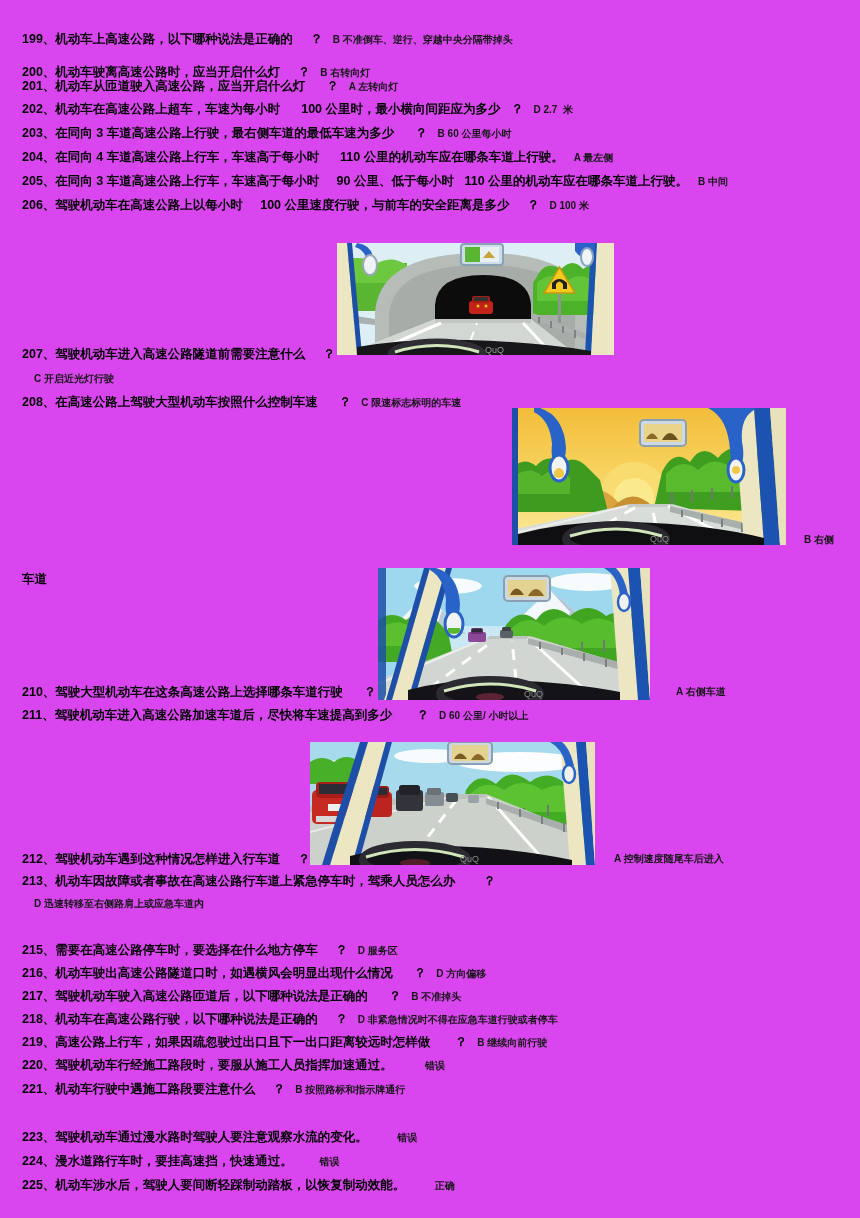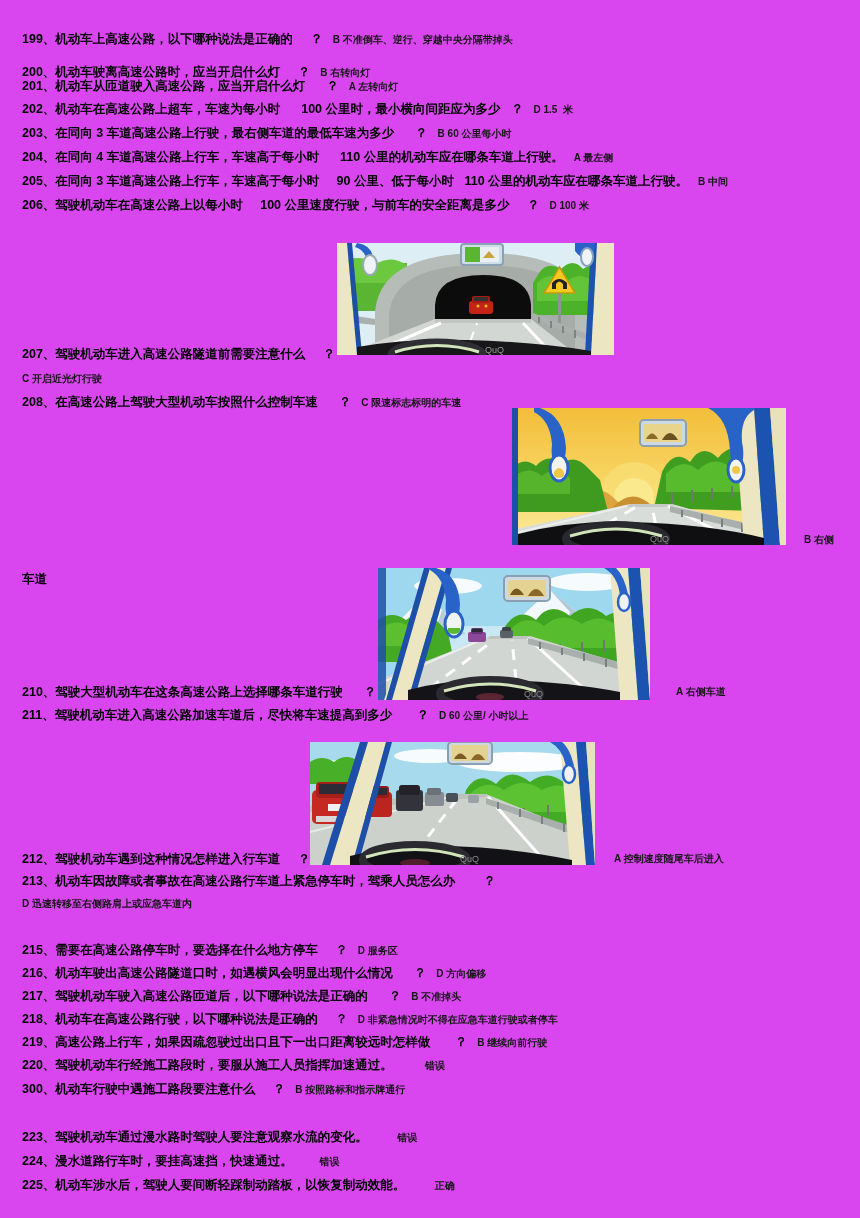--- a/index.html
+++ b/index.html
@@ -1,34 +1,34 @@
 <!DOCTYPE html>
 <html><head>
 <meta charset="utf-8">
 <style>
   html,body{margin:0;padding:0;background:#fff;}
   #page{position:relative;width:860px;height:1218px;background:#d946ef;overflow:hidden;
         font-family:"Liberation Sans","DejaVu Sans",sans-serif;padding-left:15px;}
   .row{position:absolute;left:22px;right:4px;height:20px;white-space:pre;}
   .q{font-size:12.5px;font-weight:bold;color:#000;}
   .a{font-size:10px;font-weight:bold;color:#161616;margin-left:10px;}
-  .a.solo{margin-left:0;}
+  .a.solo{margin-left:12px;}
   .a.abs{position:absolute;margin-left:4px;top:3px;}
   .scene{position:absolute;z-index:2;line-height:0;}
   svg text{font-family:"Liberation Sans",sans-serif;}
 </style>
 </head>
 <body>
 
 <div id="page">
 
   <div class="row" style="top:29px"><span class="q">199、机动车上高速公路，以下哪种说法是正确的     ？</span><span class="a">B 不准倒车、逆行、穿越中央分隔带掉头</span></div>
   <div class="row" style="top:62px"><span class="q">200、机动车驶离高速公路时，应当开启什么灯     ？</span><span class="a">B 右转向灯</span></div>
   <div class="row" style="top:76px"><span class="q">201、机动车从匝道驶入高速公路，应当开启什么灯      ？</span><span class="a">A 左转向灯</span></div>
-  <div class="row" style="top:99px"><span class="q">202、机动车在高速公路上超车，车速为每小时      100 公里时，最小横向间距应为多少   ？</span><span class="a">D 1.5  米</span></div>
+  <div class="row" style="top:99px"><span class="q">202、机动车在高速公路上超车，车速为每小时      100 公里时，最小横向间距应为多少   ？</span><span class="a">D 2.7  米</span></div>
   <div class="row" style="top:123px"><span class="q">203、在同向 3 车道高速公路上行驶，最右侧车道的最低车速为多少      ？</span><span class="a">B 60 公里每小时</span></div>
   <div class="row" style="top:147px"><span class="q">204、在同向 4 车道高速公路上行车，车速高于每小时      110 公里的机动车应在哪条车道上行驶。</span><span class="a">A 最左侧</span></div>
   <div class="row" style="top:171px"><span class="q">205、在同向 3 车道高速公路上行车，车速高于每小时     90 公里、低于每小时   110 公里的机动车应在哪条车道上行驶。</span><span class="a">B 中间</span></div>
   <div class="row" style="top:195px"><span class="q">206、驾驶机动车在高速公路上以每小时     100 公里速度行驶，与前车的安全距离是多少     ？</span><span class="a">D 100 米</span></div>
 
   <div class="row" style="top:344px"><span class="q">207、驾驶机动车进入高速公路隧道前需要注意什么     ？</span></div>
   <div class="row" style="top:368px"><span class="a solo">C 开启近光灯行驶</span></div>
   <div class="row" style="top:392px"><span class="q">208、在高速公路上驾驶大型机动车按照什么控制车速      ？</span><span class="a">C 限速标志标明的车速</span></div>
 
   <div class="row" style="top:530px"><span class="a abs" style="left:778px">B 右侧</span></div>
@@ -39,21 +39,21 @@
 
   <div class="row" style="top:849px"><span class="q">212、驾驶机动车遇到这种情况怎样进入行车道     ？</span><span class="a abs" style="left:588px">A 控制速度随尾车后进入</span></div>
   <div class="row" style="top:871px"><span class="q">213、机动车因故障或者事故在高速公路行车道上紧急停车时，驾乘人员怎么办        ？</span></div>
   <div class="row" style="top:893px"><span class="a solo">D 迅速转移至右侧路肩上或应急车道内</span></div>
   <div class="row" style="top:940px"><span class="q">215、需要在高速公路停车时，要选择在什么地方停车     ？</span><span class="a">D 服务区</span></div>
   <div class="row" style="top:963px"><span class="q">216、机动车驶出高速公路隧道口时，如遇横风会明显出现什么情况      ？</span><span class="a">D 方向偏移</span></div>
   <div class="row" style="top:986px"><span class="q">217、驾驶机动车驶入高速公路匝道后，以下哪种说法是正确的      ？</span><span class="a">B 不准掉头</span></div>
   <div class="row" style="top:1009px"><span class="q">218、机动车在高速公路行驶，以下哪种说法是正确的     ？</span><span class="a">D 非紧急情况时不得在应急车道行驶或者停车</span></div>
   <div class="row" style="top:1032px"><span class="q">219、高速公路上行车，如果因疏忽驶过出口且下一出口距离较远时怎样做       ？</span><span class="a">B 继续向前行驶</span></div>
   <div class="row" style="top:1055px"><span class="q">220、驾驶机动车行经施工路段时，要服从施工人员指挥加速通过。</span><span class="a">        错误</span></div>
-  <div class="row" style="top:1079px"><span class="q">300、机动车行驶中遇施工路段要注意什么     ？</span><span class="a">B 按照路标和指示牌通行</span></div>
+  <div class="row" style="top:1079px"><span class="q">221、机动车行驶中遇施工路段要注意什么     ？</span><span class="a">B 按照路标和指示牌通行</span></div>
   <div class="row" style="top:1127px"><span class="q">223、驾驶机动车通过漫水路时驾驶人要注意观察水流的变化。</span><span class="a">       错误</span></div>
   <div class="row" style="top:1151px"><span class="q">224、漫水道路行车时，要挂高速挡，快速通过。</span><span class="a">      错误</span></div>
   <div class="row" style="top:1175px"><span class="q">225、机动车涉水后，驾驶人要间断轻踩制动踏板，以恢复制动效能。</span><span class="a">       正确</span></div>
 
   <div class="scene" style="left:337px;top:243px">
     <svg width="277" height="112" viewBox="0 0 277 112">
       <rect width="277" height="112" fill="#ddeef5"></rect>
       <rect x="0" y="20" width="70" height="48" fill="#5ab532"></rect>
       <path d="M0,20 Q20,10 40,20 Q55,12 70,22 L70,40 L0,40 Z" fill="#6cc83e"></path>
       <path d="M38,112 L38,70 Q42,10 145,10 Q248,10 252,70 L252,112 Z" fill="#b6bcb8"></path>

